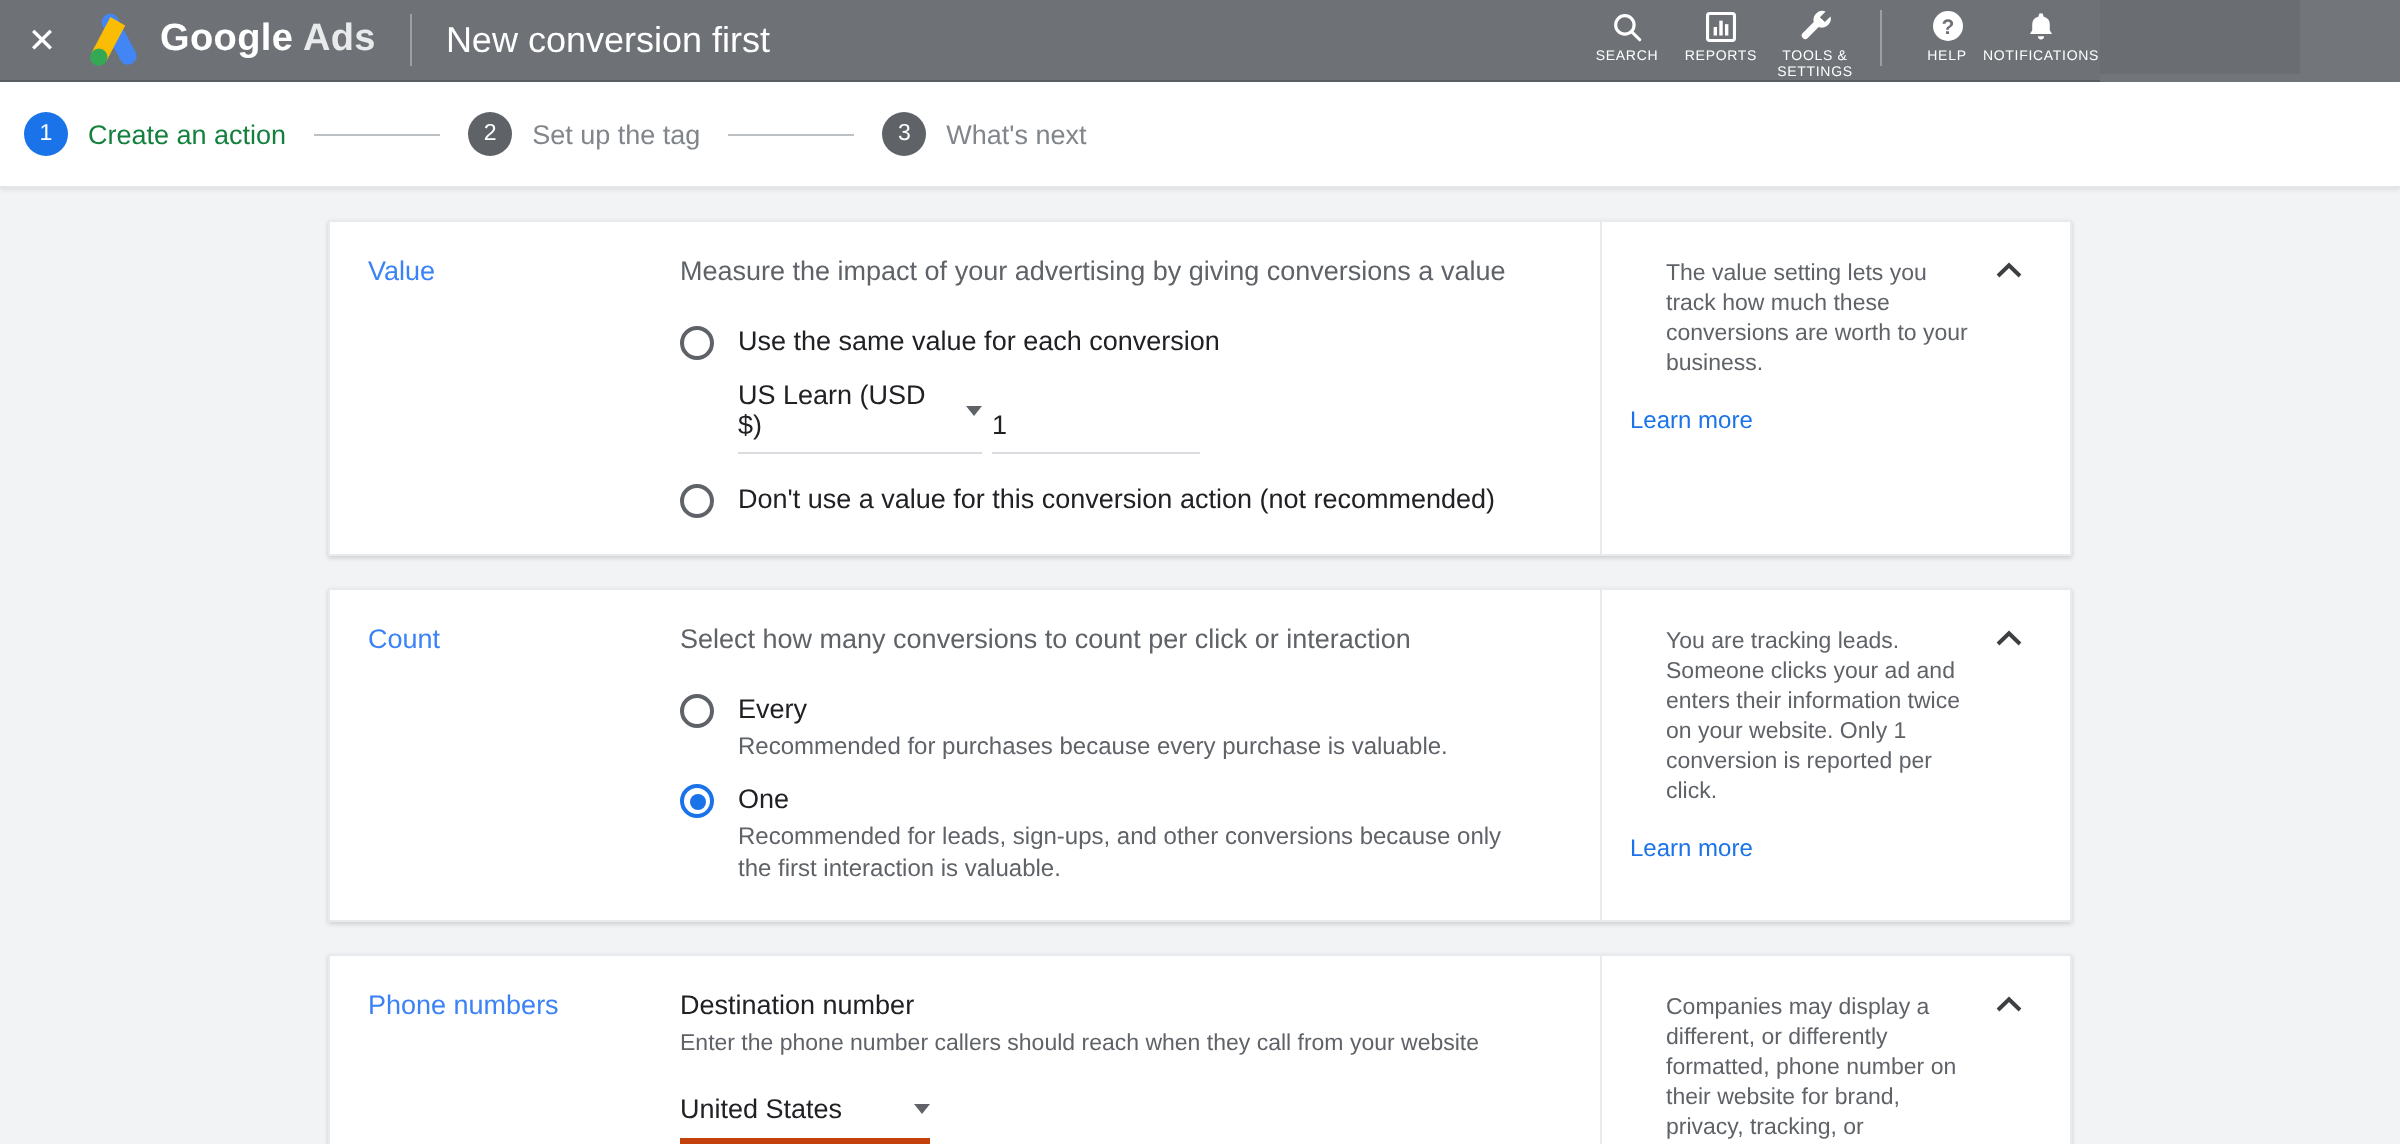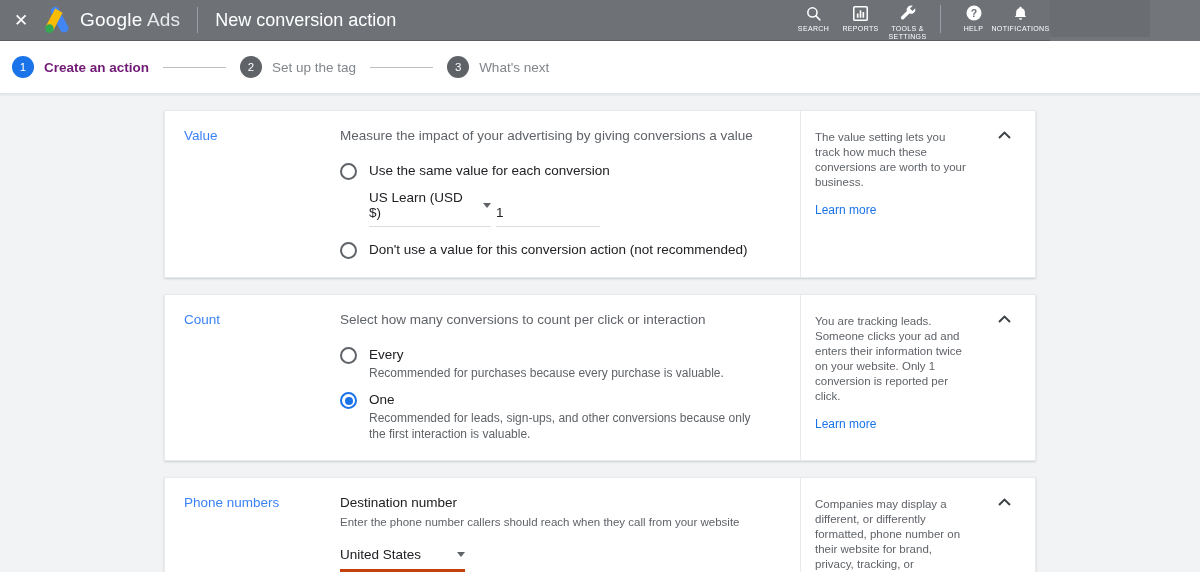--- a/index.html
+++ b/index.html
@@ -36,21 +36,21 @@
     width: 30px; height: 28px;
     position: relative;
     margin-right: 8px;
     flex: none;
   }
   .logo-text {
     color: #ffffff;
     font-size: 19px;
     letter-spacing: .2px;
     white-space: nowrap;
-    font-weight: 400;
+    font-weight: 700;
   }
   .logo-text .light { color: #e9eaeb; }
   .bar-divider {
     width: 1px; height: 26px;
     background: #9aa0a6;
     margin: 0 17px;
   }
   .page-title-top {
     color: #ffffff;
     font-size: 18px;
@@ -121,21 +121,21 @@
     font-size: 11.5px;
     display: flex; align-items: center; justify-content: center;
     flex: none;
     font-weight: 500;
   }
   .step .slabel {
     margin-left: 10px;
     font-size: 13.5px;
     white-space: nowrap;
   }
-  .step.active .slabel { color: #701a75; font-weight: bold; }
+  .step.active .slabel { color: #15803d; font-weight: normal; }
   .step.inactive .slabel { color: #80868b; font-weight: 400; }
   .step-line {
     width: 63px; height: 1px;
     background: #bdc1c6;
     margin: 0 14px;
   }
 
   
   .content {
     position: relative;
@@ -175,20 +175,21 @@
     flex: none;
     border-left: 1px solid #e8eaed;
     padding: 19px 14px 16px 14px;
     position: relative;
   }
   .hint {
     font-size: 11.5px;
     line-height: 15px;
     color: #5f6368;
     width: 156px;
+    margin-left: 18px;
   }
   .learn-more {
     display: inline-block;
     margin-top: 13px;
     font-size: 12px;
     color: #1a73e8;
     cursor: pointer;
   }
   .collapse-btn {
     position: absolute;
@@ -324,21 +325,21 @@
       <path d="M16.5 2.5 L26 20.5 A4.3 4.3 0 0 1 18.6 24.7 L9.1 6.7 A4.3 4.3 0 0 1 16.5 2.5 Z" fill="#4285f4"></path>
       <path d="M13.2 2.5 L20.6 6.7 L11.1 24.7 L3.7 20.5 Z" fill="#fbbc04"></path>
       <circle cx="7.4" cy="22.6" r="4.3" fill="#34a853"></circle>
     </svg>
   </div>
 
   <div class="logo-text"><span>Google</span> <span class="light">Ads</span></div>
 
   <div class="bar-divider"></div>
 
-  <div class="page-title-top">New conversion action</div>
+  <div class="page-title-top">New conversion first</div>
 
   <div class="appbar-spacer"></div>
 
   <div class="toolbar">
     <div class="tool-item">
       <span class="ti-ico">
         <svg width="17" height="17" viewBox="0 0 24 24" fill="none" stroke="#fff" stroke-width="2.2">
           <circle cx="10.5" cy="10.5" r="6.5"></circle>
             <line x1="15.4" y1="15.4" x2="21" y2="21" stroke-linecap="round"></line>
         </svg>

